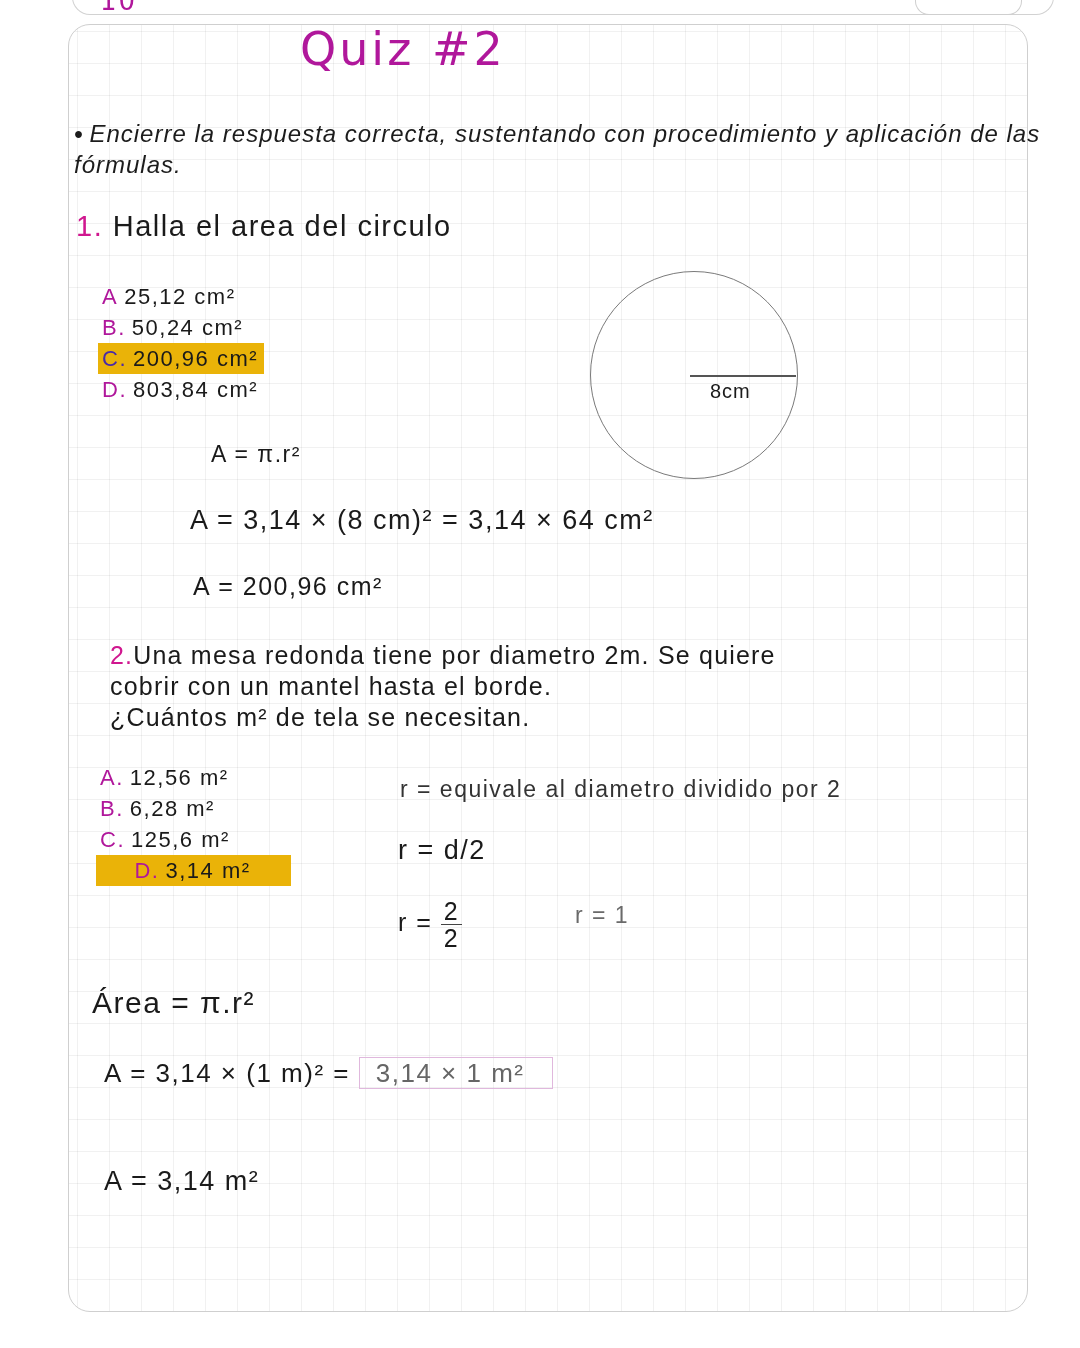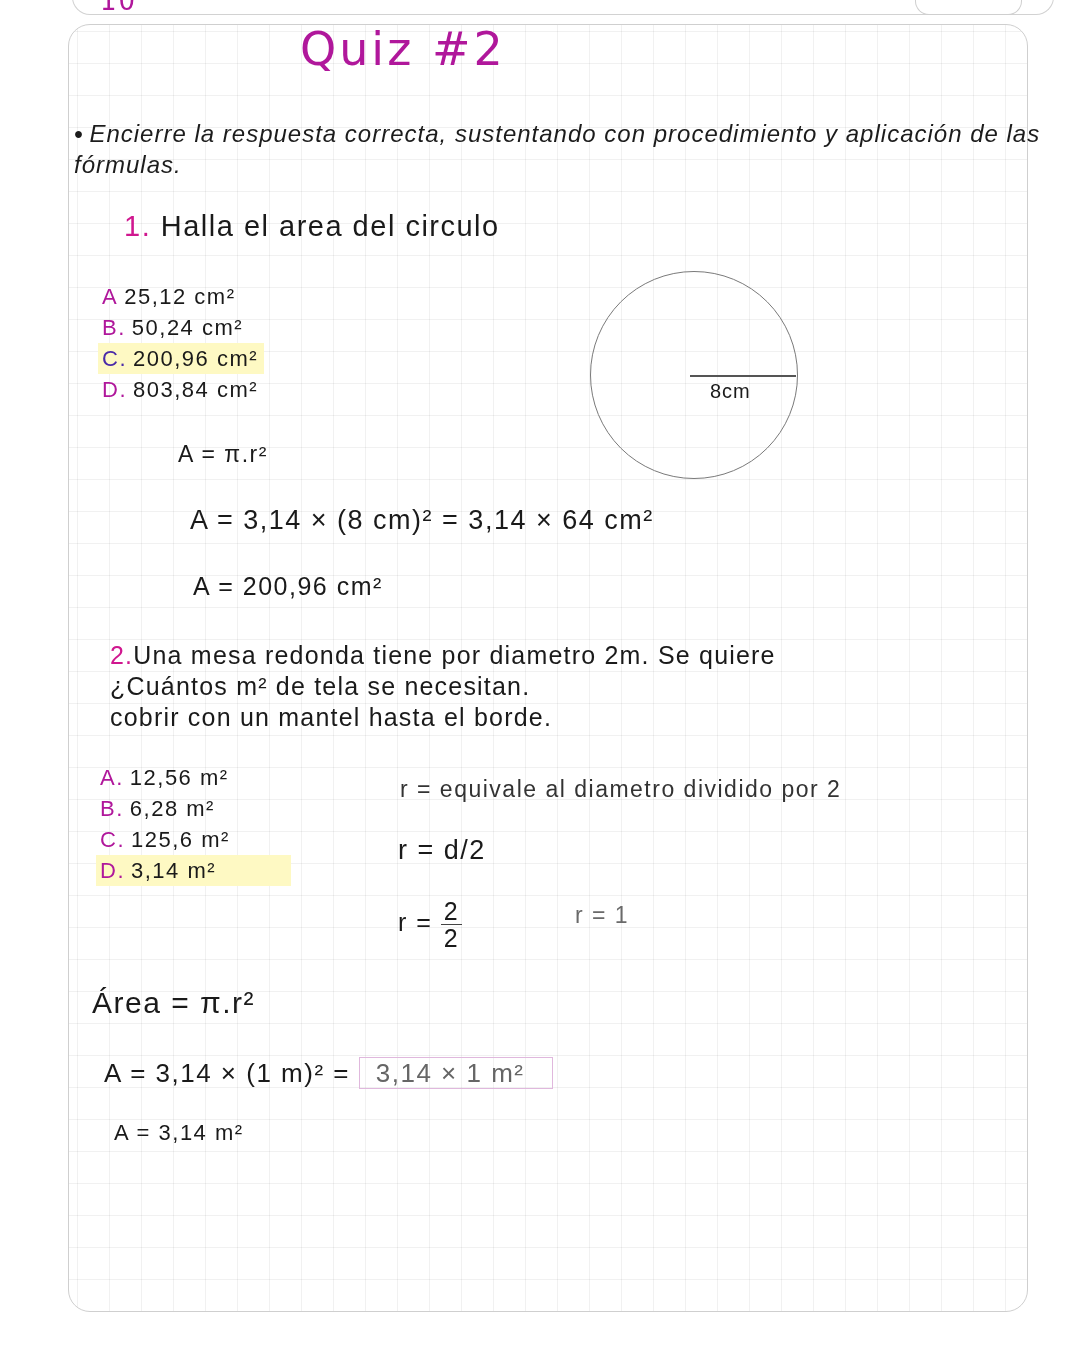--- a/index.html
+++ b/index.html
@@ -42,21 +42,21 @@
       font-family: "Liberation Sans", sans-serif;
       font-style: italic;
     }
     .instructions .bullet { font-weight: bold; margin-right: 6px; }
     .q-title { font-size: 29px; letter-spacing: 1.5px; font-family: "Liberation Sans", sans-serif; }
     .q-num { color: #d0178f; }
     .options { position: absolute; font-family: "Liberation Sans", sans-serif; }
     .opt { font-size: 22px; height: 31px; line-height: 31px; letter-spacing: 1.5px; padding: 0 6px 0 4px; }
     .opt .letter { color: #b0179b; margin-right: 6px; }
     .opt .letter.dark { color: #4a2aa8; }
-    .opt.correct { background: #fef9c3; }
+    .opt.correct { background: #eab308; text-align: center; }
     .math { font-size: 25px; letter-spacing: 1.5px; font-family: "Liberation Sans", sans-serif; }
     .math.light { color: #6a6a6a; }
     .circle {
       position: absolute; left: 590px; top: 271px; width: 206px; height: 206px;
       border: 1.5px solid #7a7a7a; border-radius: 50%;
     }
     .radius-line {
       position: absolute; left: 690px; top: 375px; width: 106px; height: 0;
       border-top: 2px solid #555;
     }
@@ -81,44 +81,44 @@
 <div class="page-number">10</div>
 
 <div class="sheet"></div>
 
 <div class="hand title">Quiz #2</div>
 
 <div class="hand instructions">
   <span class="bullet">•</span><span>Encierre la respuesta correcta, sustentando con procedimiento y aplicación de las fórmulas.</span>
 </div>
 
-<div class="hand q-title" style="left:76px; top:210px;margin-left:48px;">
+<div class="hand q-title" style="left:76px; top:210px;">
   <span class="q-num">1.</span>
   <span>Halla el area del circulo</span>
 </div>
 
 <div class="options" style="left:98px; top:281px;">
   <div class="opt"><span class="letter">A</span><span>25,12 cm²</span></div>
   <div class="opt"><span class="letter">B.</span><span>50,24 cm²</span></div>
   <div class="opt correct"><span class="letter dark">C.</span><span>200,96 cm²</span></div>
   <div class="opt"><span class="letter">D.</span><span>803,84 cm²</span></div>
 </div>
 
 <div class="circle"></div>
 <div class="radius-line"></div>
 <div class="radius-label">8cm</div>
 
-<div class="hand math" style="left:178px; top:441px; font-size:23px;">A = π.r²</div>
+<div class="hand math" style="left:211px; top:441px; font-size:23px;">A = π.r²</div>
 <div class="hand math" style="left:190px; top:505px; font-size:27px;">A = 3,14 × (8 cm)² = 3,14 × 64 cm²</div>
 <div class="hand math" style="left:193px; top:572px;">A = 200,96 cm²</div>
 
 <div class="hand q2-text">
   <div><span class="q-num">2.</span><span>Una mesa redonda tiene por diametro 2m. Se quiere</span></div>
+  <div>cobrir con un mantel hasta el borde.</div>
   <div>¿Cuántos m² de tela se necesitan.</div>
-  <div>cobrir con un mantel hasta el borde.</div>
 </div>
 
 <div class="options" style="left:96px; top:762px;">
   <div class="opt"><span class="letter">A.</span><span>12,56 m²</span></div>
   <div class="opt"><span class="letter">B.</span><span>6,28 m²</span></div>
   <div class="opt"><span class="letter">C.</span><span>125,6 m²</span></div>
   <div class="opt correct" style="width:185px;"><span class="letter">D.</span><span>3,14 m²</span></div>
 </div>
 
 <div class="hand math" style="left:400px; top:776px; font-size:23px; color:#333;">r = equivale al diametro dividido por 2</div>
@@ -129,13 +129,13 @@
     <span class="num">2</span>
     <span class="den">2</span>
   </span>
 </div>
 <div class="hand math light" style="left:575px; top:902px; font-size:23px;">r = 1</div>
 
 <div class="hand math" style="left:92px; top:986px; font-size:30px;">Área = π.r²</div>
 <div class="hand math" style="left:104px; top:1058px; font-size:26px;">
   <span>A = 3,14 × (1 m)² = </span><span class="boxed light" style="color:#666;">3,14 × 1 m²</span>
 </div>
-<div class="hand math" style="left:104px; top:1120px; font-size:22px;margin-left:10px;">A = 3,14 m²</div>
+<div class="hand math" style="left:104px; top:1166px; font-size:27px;">A = 3,14 m²</div>
 
 </body></html>

